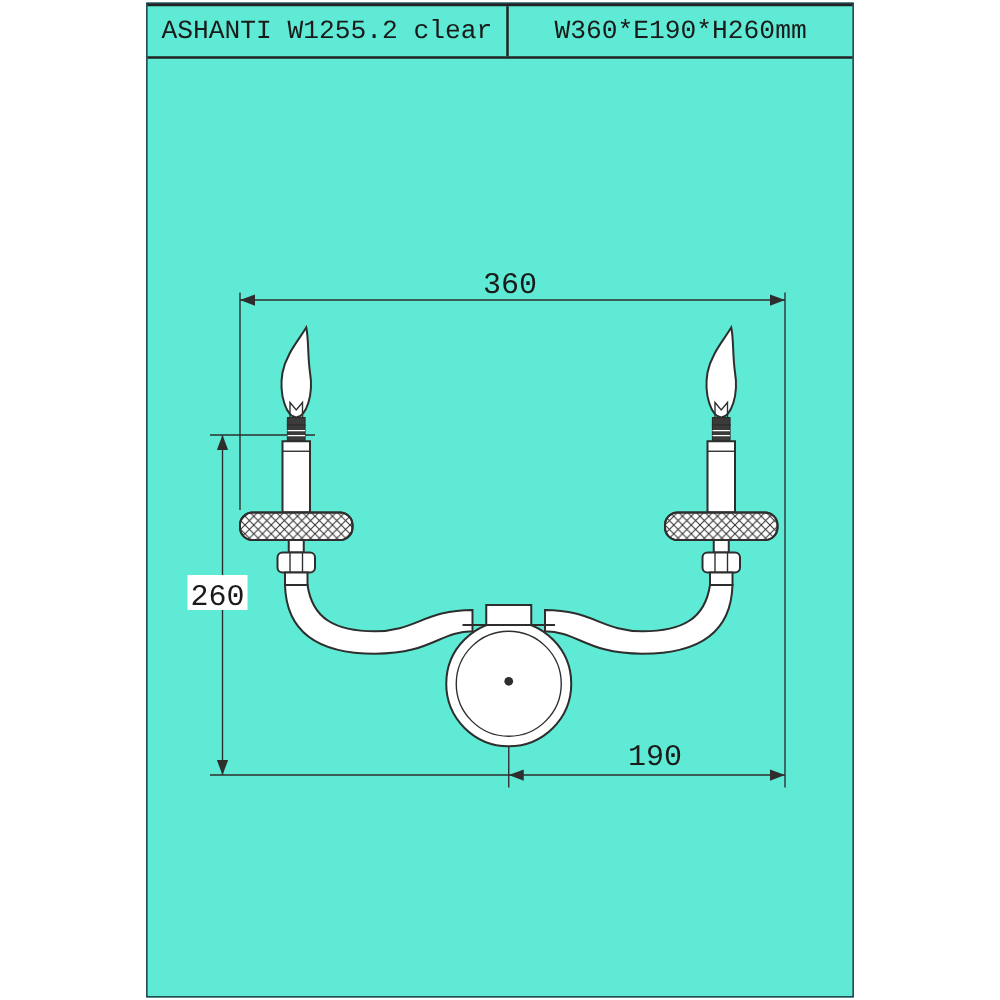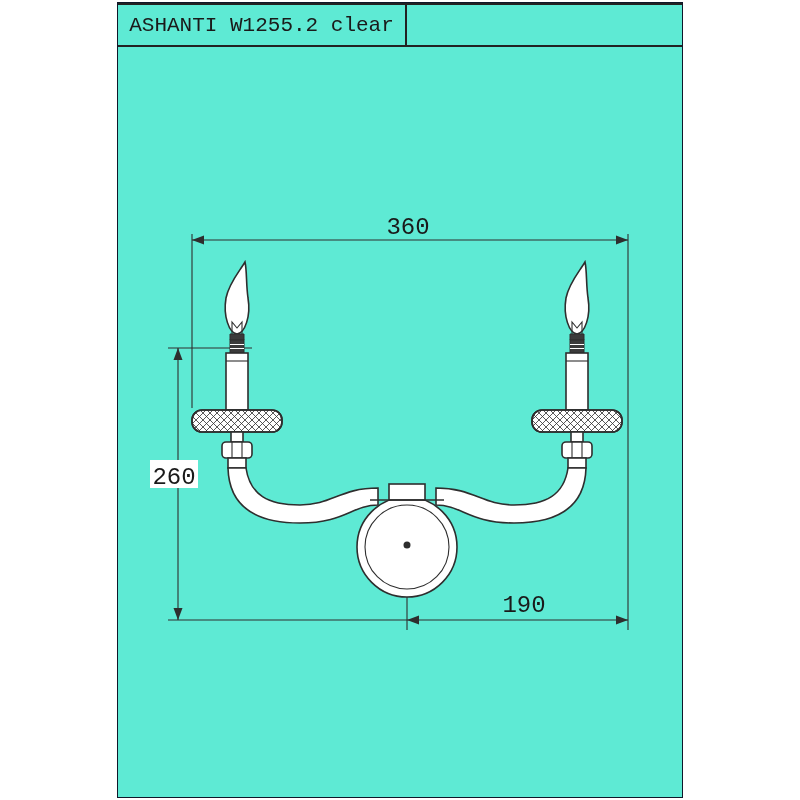--- a/index.html
+++ b/index.html
@@ -20,20 +20,21 @@
   .arrow{fill:#2e2e2e;stroke:none;}
 </style>
 </head>
 <body>
 
 <div class="page">
   <div class="sheet">
 
     <div class="title-block">
       <div class="cell left">ASHANTI W1255.2 clear</div>
+      <div class="cell right">W360*E190*H260mm</div>
     </div>
 
     <svg class="drawing-svg" viewBox="118 47 564 748">
       <defs>
         <pattern id="hatch" width="7" height="7" patternUnits="userSpaceOnUse">
           <path d="M0,7 L7,0 M0,0 L7,7" stroke="#2e2e2e" stroke-width="0.8"></path>
         </pattern>
       </defs>
 
       <g>

